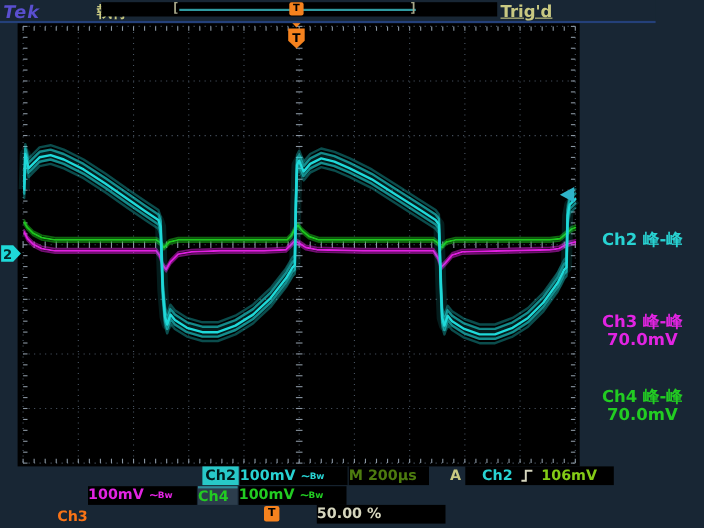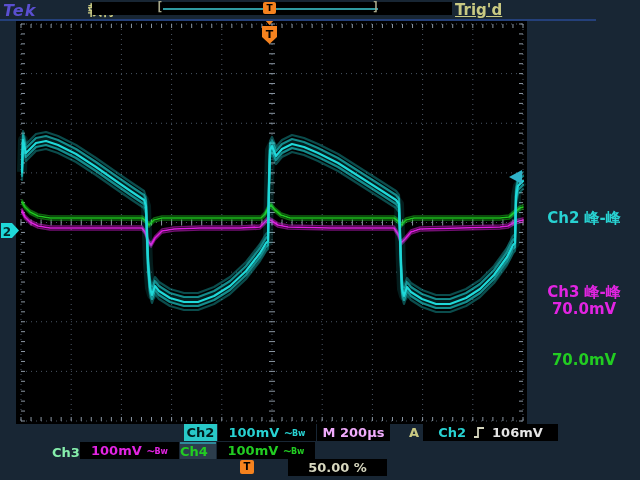--- a/index.html
+++ b/index.html
@@ -19,37 +19,37 @@
   #recview .winline{position:absolute;left:71px;top:6px;width:215px;height:2px;background:#2f9aa0;}
   #recview .brk{position:absolute;top:-2px;color:#a8a88a;font:bold 12px "DejaVu Sans Mono",monospace;}
   #recview .brk-l{left:64px;}
   #recview .brk-r{left:280px;}
   #recview .tpos{position:absolute;left:171px;top:0px;width:13px;height:12px;background:#f5821e;border-radius:2px;
     color:#000;font:bold 9px "DejaVu Sans",sans-serif;text-align:center;line-height:12px;}
   
   .meas{left:528px;width:112px;text-align:center;font:bold 15px "DejaVu Sans","Liberation Sans",sans-serif;line-height:17px;}
   
   .ro{height:17px;font:bold 13px "DejaVu Sans","Liberation Sans",sans-serif;line-height:17px;margin-left:32px;}
-  .blackbox{background:#000;text-align:center;}
+  .blackbox{background:#000;}
   .icon-cb{font-size:11px;letter-spacing:-1px;}
   .bw{font-size:8px;vertical-align:1px;}
   #ch2-chip{left:152px;top:424px;width:33px;background:#28c8c8;color:#001a1a;text-align:center;}
   #ch2-box{left:186px;top:424px;width:98px;color:#28d2d2;}
-  #m-box{left:285px;top:424px;width:73px;color:#f0abfc;}
+  #m-box{left:285px;top:424px;width:73px;color:#4d7c0f;}
   #a-label{left:377px;top:424px;color:#c9c982;}
   #trig-box{left:391px;top:424px;width:135px;display:flex;align-items:center;justify-content:center;gap:7px;background:#000;}
   #trig-box .src{color:#28d2d2;}
-  #trig-box .lvl{color:#e5e5e5;}
-  #ch3-label{left:20px;top:444px;color:#86efac;}
+  #trig-box .lvl{color:#84cc16;}
+  #ch3-label{left:20px;top:462px;color:#f97316;}
   #ch3-box{left:48px;top:442px;width:99px;color:#e224e2;}
   #ch4-chip{left:148px;top:442px;width:36px;background:#2c3d4c;border-top:2px solid #2f8a9a;color:#22cc22;text-align:left;height:15px;line-height:15px;}
   #ch4-box{left:185px;top:442px;width:98px;color:#22cc22;}
   #hpos-icon{left:240px;top:460px;width:14px;height:14px;background:#f5821e;border-radius:2px;color:#000;
     font:bold 10px "DejaVu Sans",sans-serif;text-align:center;line-height:14px;}
-  #hpos-box{left:256px;top:459px;width:99px;color:#d6d6be;}
+  #hpos-box{left:256px;top:459px;width:117px;color:#d6d6be;}
 </style>
 </head>
 <body>
 
 <svg id="scope-svg" class="abs" style="left:0;top:0;" width="640" height="480" viewBox="0 0 640 480">
     <rect x="16" y="21" width="511" height="403" fill="#000000"></rect>
     <line x1="21" y1="24" x2="21" y2="421" stroke="#4a5664" stroke-width="1" stroke-dasharray="1 4"></line>
     <line x1="71.2" y1="24" x2="71.2" y2="421" stroke="#4a5664" stroke-width="1" stroke-dasharray="1 4"></line>
     <line x1="121.4" y1="24" x2="121.4" y2="421" stroke="#4a5664" stroke-width="1" stroke-dasharray="1 4"></line>
     <line x1="171.60000000000002" y1="24" x2="171.60000000000002" y2="421" stroke="#4a5664" stroke-width="1" stroke-dasharray="1 4"></line>
@@ -378,20 +378,21 @@
 </div>
 
 <div class="meas abs" style="top:210px;color:#28d2d2;">
   <div>Ch2 峰-峰</div>
 </div>
 <div class="meas abs" style="top:284px;color:#e224e2;">
   <div>Ch3 峰-峰</div>
   <div>70.0mV</div>
 </div>
 <div class="meas abs" style="top:352px;color:#22cc22;">
+  <div>Ch4 峰-峰</div>
   <div>70.0mV</div>
 </div>
 
 <div id="ch2-chip" class="ro abs">Ch2</div>
 <div id="ch2-box" class="ro abs blackbox">
   <span>100mV</span>
   <span class="icon-cb">~</span><span class="bw">Bw</span>
 </div>
 <div id="m-box" class="ro abs blackbox">
   <span>M</span>

